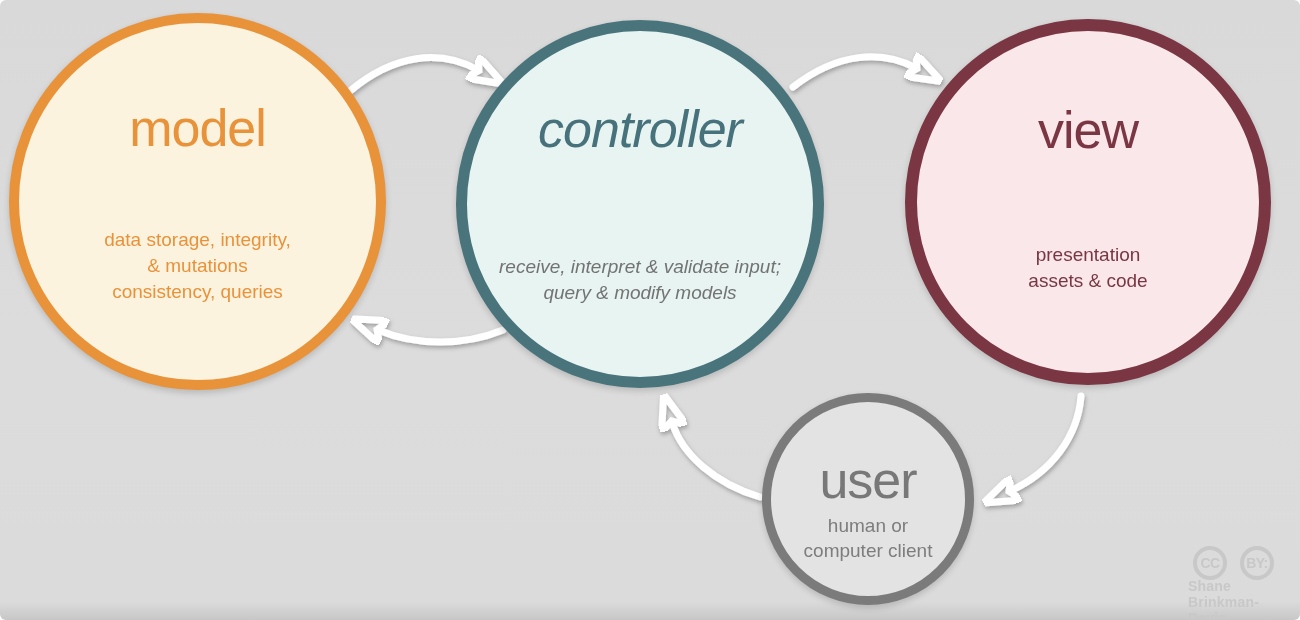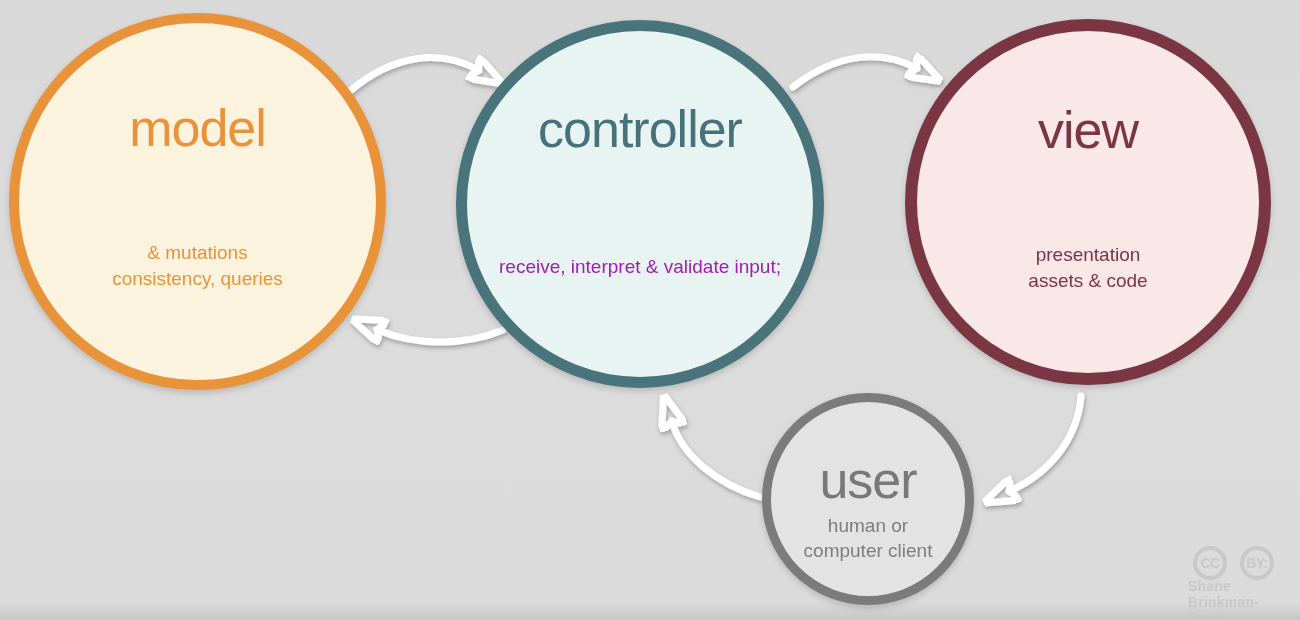--- a/index.html
+++ b/index.html
@@ -5,20 +5,21 @@
   html, body { margin: 0; padding: 0; }
   body {
     width: 1300px; height: 620px;
     font-family: "Liberation Sans", sans-serif;
     overflow: hidden;
   }
   .stage {
     position: relative;
     width: 1300px; height: 620px;
     background: linear-gradient(180deg, #d9d9d9 0%, #dcdcdc 55%, #dbdbdb 97%, #c7c7c7 100%);
+    border-radius: 6px;
   }
   .node {
     position: absolute;
     border-radius: 50%;
     box-sizing: border-box;
     box-shadow: 0 3px 6px rgba(0,0,0,0.16);
   }
   .node-title {
     position: absolute; left: 50%;
     transform: translate(-50%, -50%);
@@ -34,24 +35,24 @@
   
   .node-model {
     left: 9px; top: 13px; width: 377px; height: 377px;
     border: 10px solid #e8923a; background: #fcf3df;
   }
   .node-model .node-title { top: 105px; color: #e8923a; }
   .node-model .node-desc  { top: 243px; color: #e8923a; }
   
   .node-controller {
     left: 456px; top: 20px; width: 368px; height: 368px;
-    border: 11px solid #4a747b; background: #e7f4f2;
+    border: 11px solid #4a747b; background: #e7f4f2; font-style: italic;
   }
   .node-controller .node-title { top: 98px;  color: #47717b; }
-  .node-controller .node-desc  { top: 236px; color: #a21caf; }
+  .node-controller .node-desc  { top: 249px; color: #737373; }
   
   .node-view {
     left: 905px; top: 19px; width: 366px; height: 366px;
     border: 12px solid #7a3642; background: #f9e7e9;
   }
   .node-view .node-title { top: 99px;  color: #7a3642; }
   .node-view .node-desc  { top: 237px; color: #7a3642; }
   
   .node-user {
     left: 762px; top: 393px; width: 212px; height: 212px;
@@ -104,29 +105,31 @@
       <path d="M 793 87 C 838 52, 882 50, 916 68" marker-end="url(#arrowHead)"></path>
       <path d="M 503 330 C 464 346, 416 346, 378 330" marker-end="url(#arrowHead)"></path>
       <path d="M 1081 396 C 1078 436, 1052 472, 1010 491" marker-end="url(#arrowHead)"></path>
       <path d="M 760 497 C 716 484, 682 455, 672 422" marker-end="url(#arrowHead)"></path>
     </g>
   </svg>
 
   <div class="node node-model">
     <div class="node-title">model</div>
     <div class="node-desc">
+      <div>data storage, integrity,</div>
       <div>&amp; mutations</div>
       <div>consistency, queries</div>
     </div>
   </div>
 
   <div class="node node-controller">
     <div class="node-title">controller</div>
     <div class="node-desc">
       <div>receive, interpret &amp; validate input;</div>
+      <div>query &amp; modify models</div>
     </div>
   </div>
 
   <div class="node node-view">
     <div class="node-title">view</div>
     <div class="node-desc">
       <div>presentation</div>
       <div>assets &amp; code</div>
     </div>
   </div>

